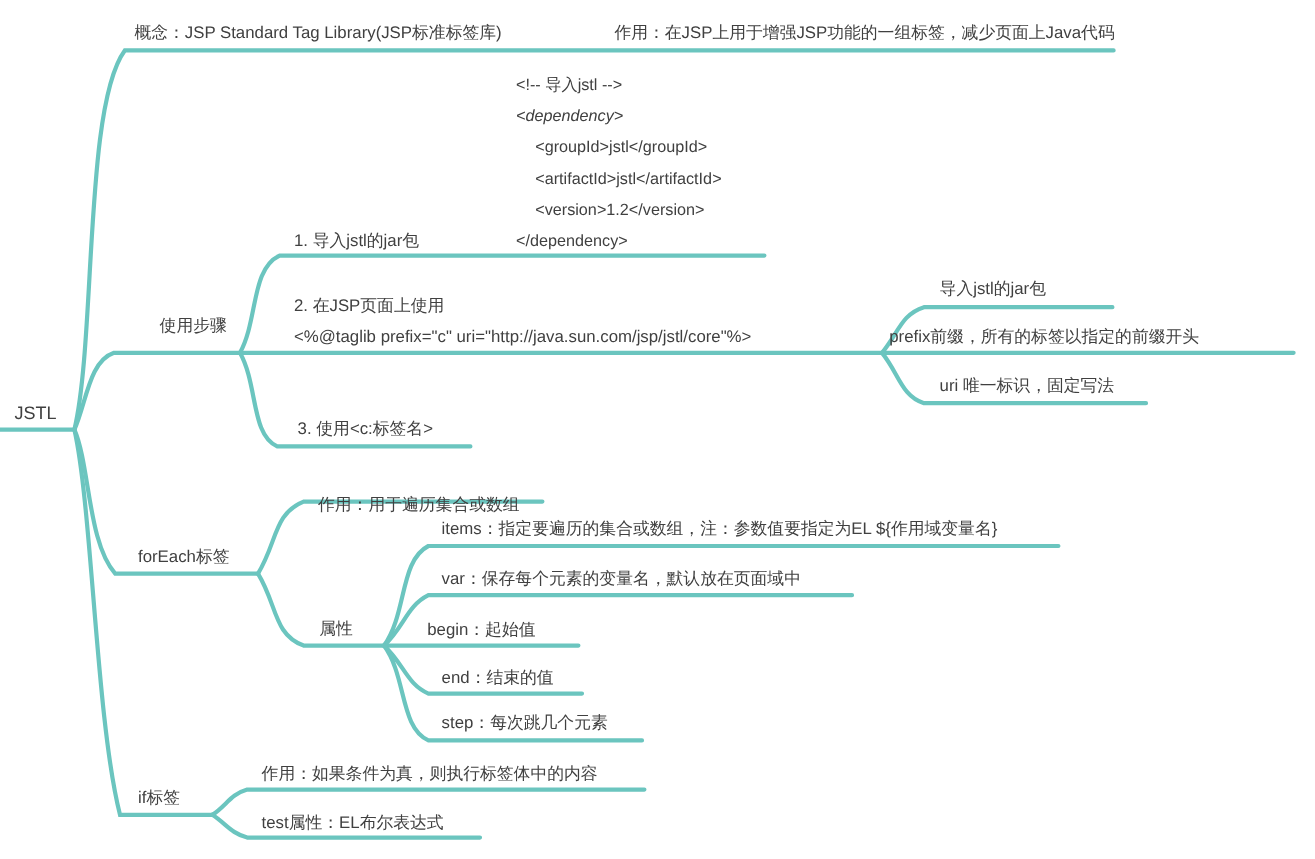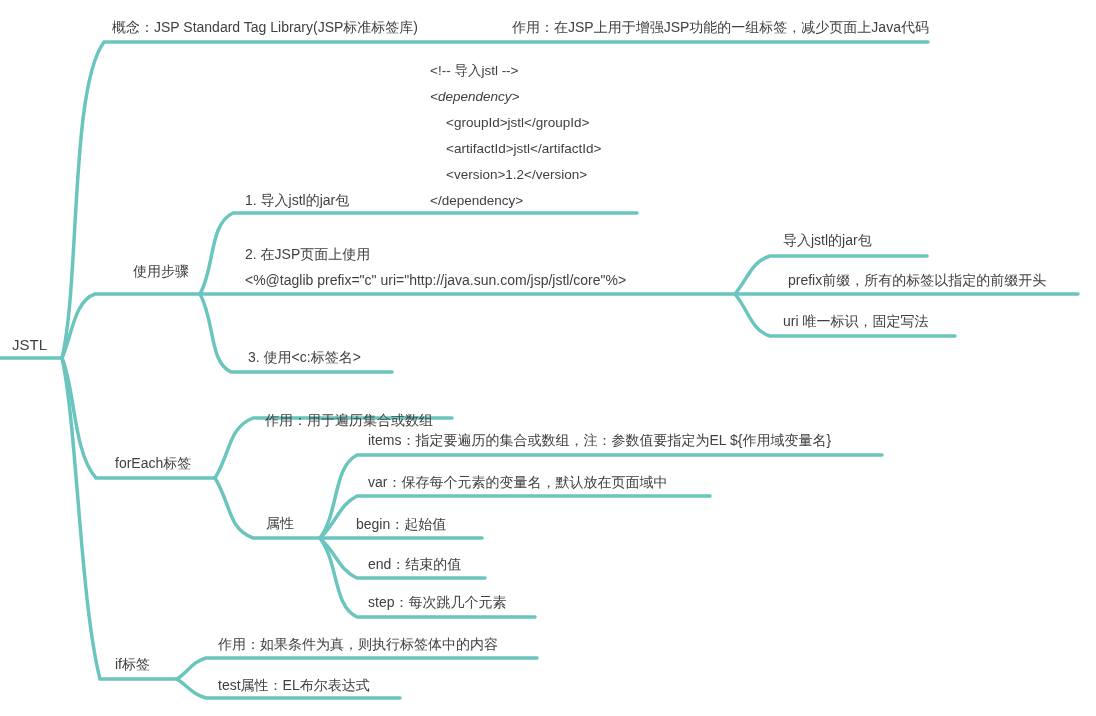--- a/index.html
+++ b/index.html
@@ -28,21 +28,21 @@
   .p-code1  {left:430px; top:89px;font-style:italic;}
   .p-code2  {left:446px; top:115px;}
   .p-code3  {left:446px; top:141px;}
   .p-code4  {left:446px; top:167px;}
   .p-code5  {left:430px; top:193px;}
   .p-step1  {left:245px; top:192px;}
   .p-usage  {left:133px; top:263px;}
   .p-step2a {left:245px; top:246px;}
   .p-step2b {left:245px; top:272px;}
   .p-taglib {left:783px; top:232px;}
-  .p-prefix {left:788px; top:272px;}
+  .p-prefix {left:741px; top:272px;}
   .p-uri    {left:783px; top:313px;}
   .p-step3  {left:248px; top:349px;}
   .p-foreach{left:115px; top:455px;}
   .p-fepurp {left:265px; top:412px;}
   .p-attrs  {left:266px; top:515px;}
   .p-items  {left:368px; top:432px;}
   .p-var    {left:368px; top:474px;}
   .p-begin  {left:356px; top:516px;}
   .p-end    {left:368px; top:556px;}
   .p-step   {left:368px; top:594px;}

